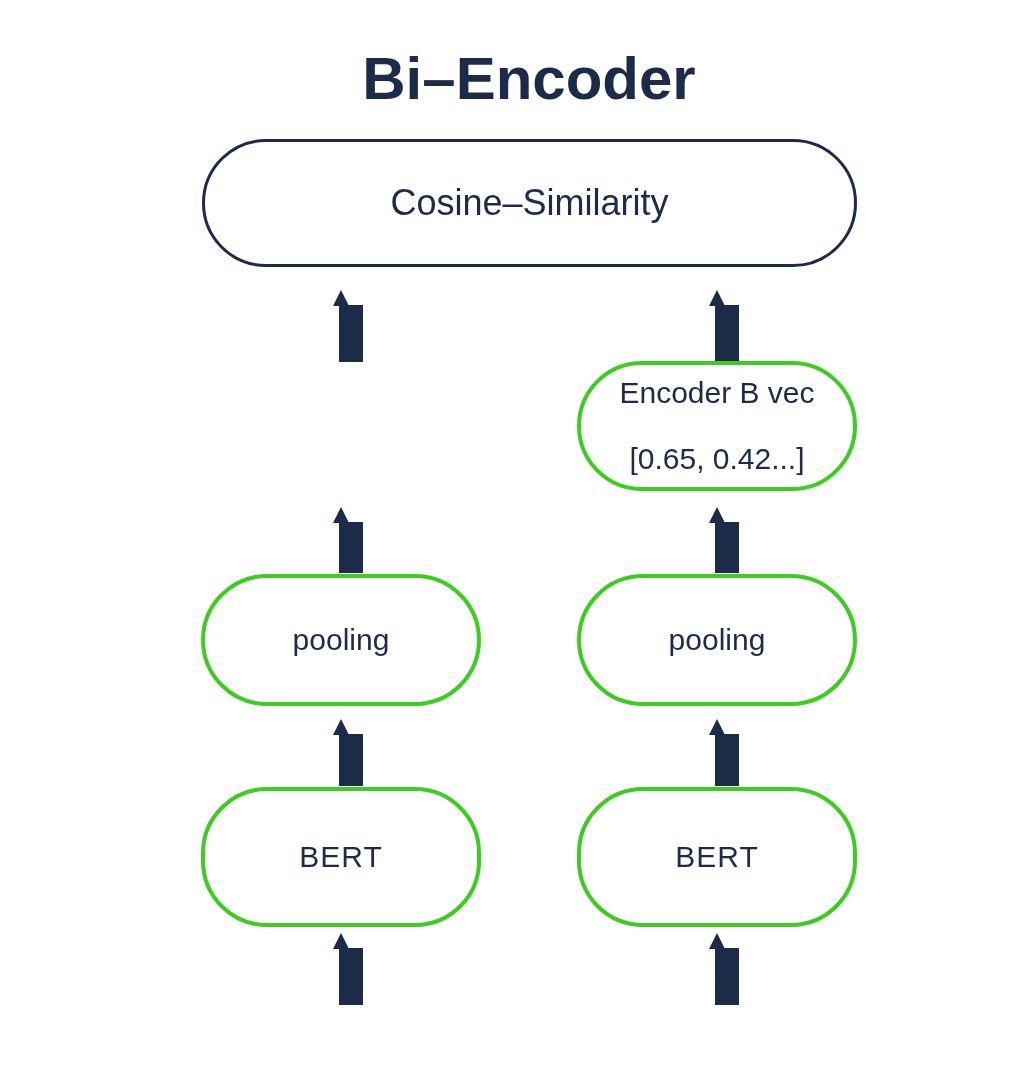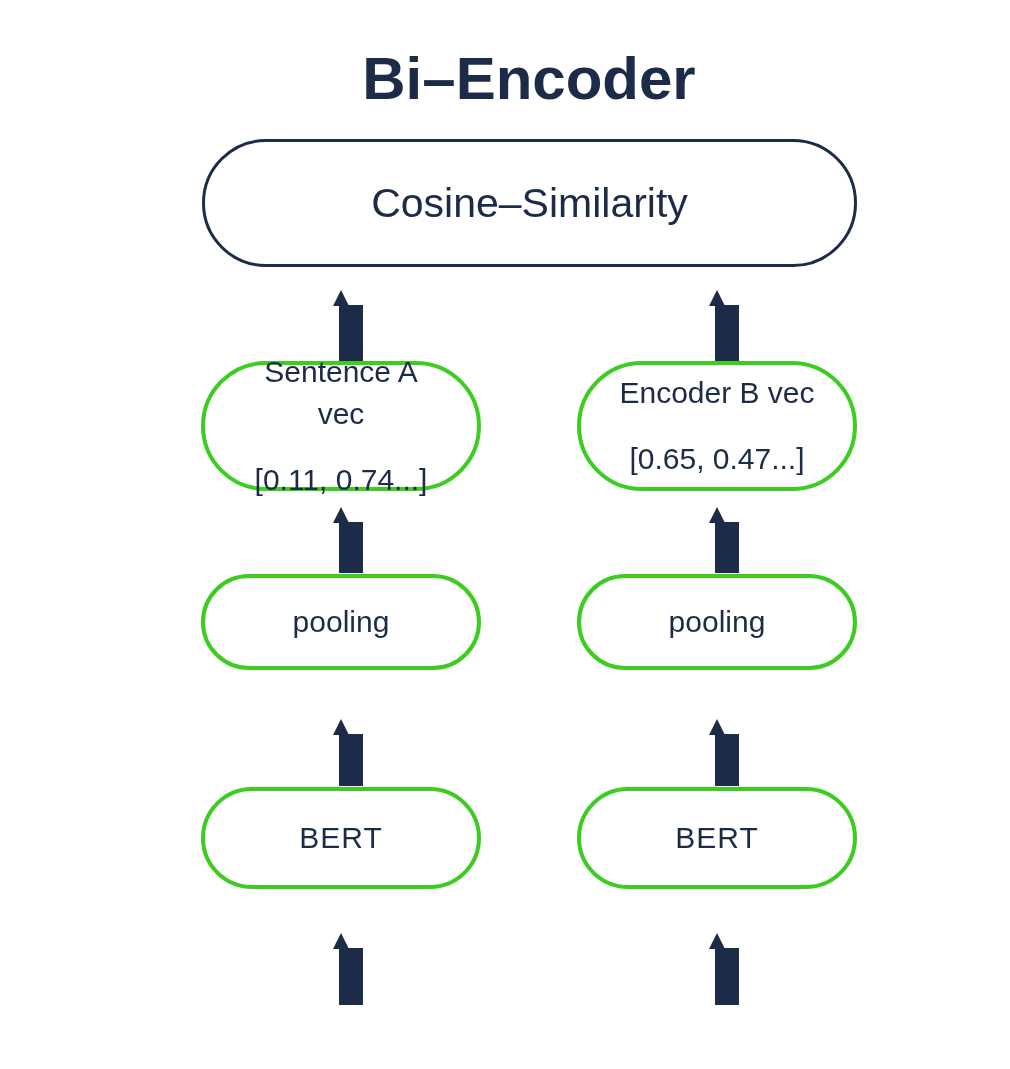--- a/index.html
+++ b/index.html
@@ -34,37 +34,37 @@
     align-items: center;
     justify-content: center;
     background: var(--bg);
     text-align: center;
   }
   .similarity-box {
     left: 178px; top: 115px;
     width: 655px; height: 128px;
     border: 3px solid var(--navy);
     border-radius: 64px;
-    font-size: 41px;
+    font-size: 36px;
     font-weight: 400;
   }
   .green-box {
     width: 280px;
     height: 130px;
     border: 4px solid var(--green);
     border-radius: 65px;
     font-size: 30px;
     font-weight: 400;
     line-height: 1.45;
   }
   .col-a { left: 177px; }
   .col-b { left: 553px; }
   .row-vec  { top: 337px; }
-  .row-pool { top: 550px; height: 96px; border-radius: 66px; }
-  .row-bert { top: 763px; height: 102px; border-radius: 66px; letter-spacing: 1px; }
+  .row-pool { top: 550px; height: 132px; border-radius: 66px; }
+  .row-bert { top: 763px; height: 140px; border-radius: 66px; letter-spacing: 1px; }
   .vec-text { line-height: 1.4; }
 
   .arrow {
     position: absolute;
     width: 4px;
     background: var(--navy);
   }
   .arrow::before {
     content: "";
     position: absolute;
@@ -103,46 +103,40 @@
 
   <div class="title">Bi–Encoder</div>
 
   <div class="pill similarity-box">
     <span>Cosine–Similarity</span>
   </div>
 
   <div class="arrow ax arw-r1"></div>
   <div class="arrow bx arw-r1"></div>
 
-  <div class="pill green-box col-a row-vec">
-    <div class="vec-text">
-      <div>Sentence A vec</div>
-      <div>[0.11, 0.74...]</div>
-    </div>
-  </div>
 
   <div class="arrow ax arw-r2"></div>
 
   <div class="pill green-box col-a row-pool">
     <span>pooling</span>
   </div>
 
   <div class="arrow ax arw-r3"></div>
 
   <div class="pill green-box col-a row-bert">
     <span>BERT</span>
   </div>
 
   <div class="arrow ax arw-r4"></div>
 
 
   <div class="pill green-box col-b row-vec">
     <div class="vec-text">
       <div>Encoder B vec</div>
-      <div>[0.65, 0.47...]</div>
+      <div>[0.65, 0.42...]</div>
     </div>
   </div>
 
   <div class="arrow bx arw-r2"></div>
 
   <div class="pill green-box col-b row-pool">
     <span>pooling</span>
   </div>
 
   <div class="arrow bx arw-r3"></div>

